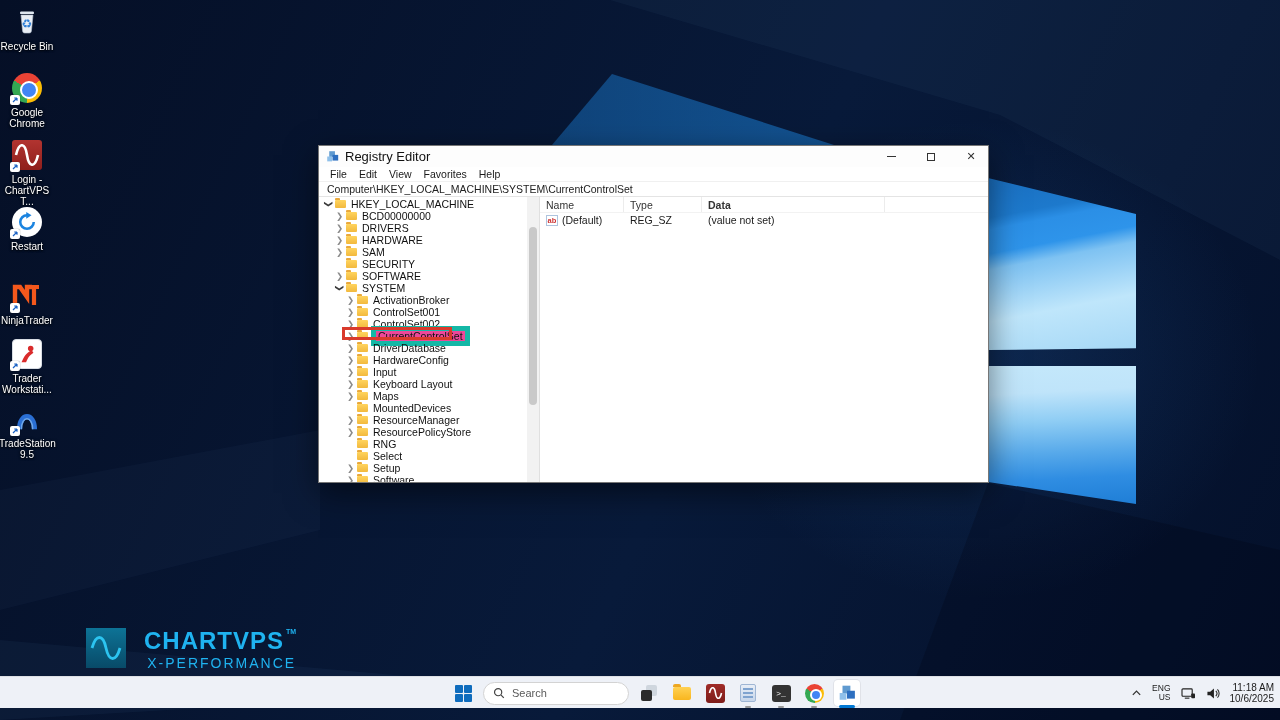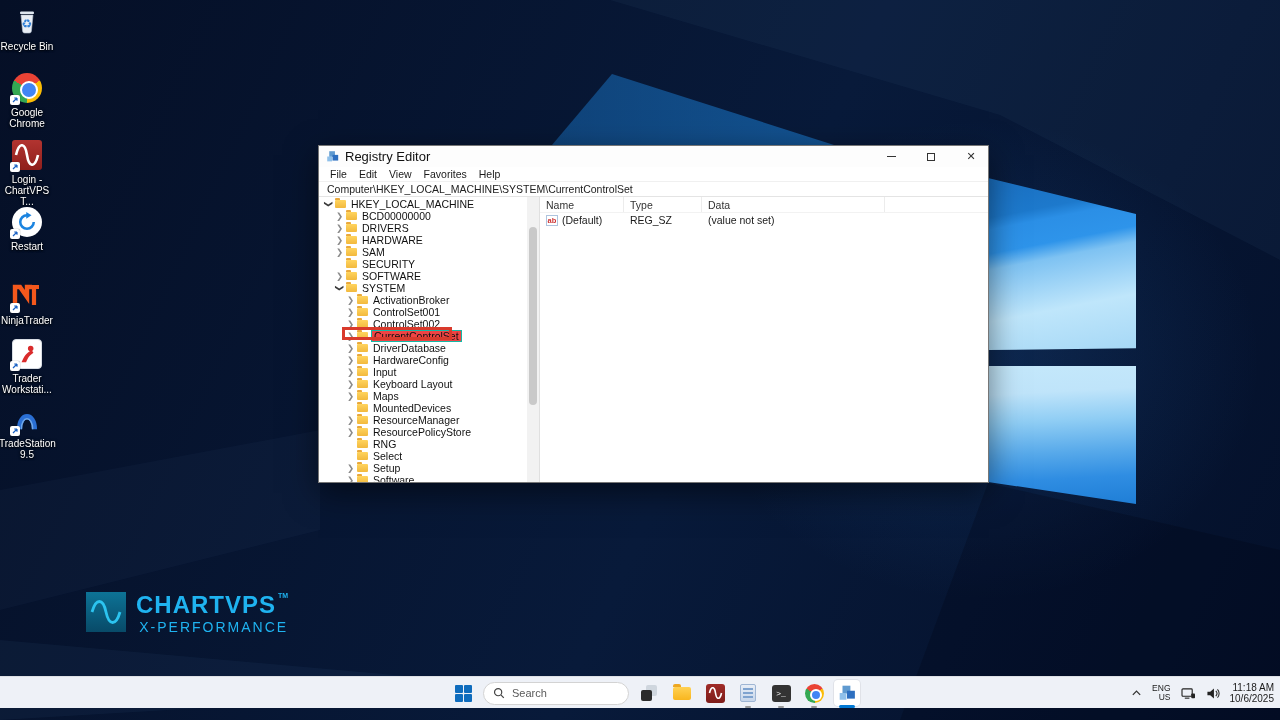--- a/index.html
+++ b/index.html
@@ -51,21 +51,21 @@
   .chrome-ball::after{content:"";position:absolute;left:8px;top:8px;width:14px;height:14px;border-radius:50%;
     background:#4285f4;border:2.5px solid #fff;}
   .redsq{width:30px;height:30px;border-radius:3px;background:linear-gradient(180deg,#b23430,#8f1f1c);
     display:flex;align-items:center;justify-content:center;}
   .whitesq{width:30px;height:30px;border-radius:4px;background:#fff;border:1px solid #d8dde4;
     display:flex;align-items:center;justify-content:center;}
   .restart-circ{width:30px;height:30px;border-radius:50%;background:#fff;
     display:flex;align-items:center;justify-content:center;}
 
   
-  .brand{position:absolute;left:86px;top:592px;display:flex;align-items:flex-start;gap:10px;text-align:center;}
+  .brand{position:absolute;left:86px;top:628px;display:flex;align-items:flex-start;gap:18px;text-align:center;}
   .brand .bicon{width:40px;height:40px;background:linear-gradient(180deg,#0d7396,#084a68);
     display:flex;align-items:center;justify-content:center;}
   .brand .btxt{display:flex;flex-direction:column;}
   .brand .brow{display:flex;align-items:flex-start;}
   .brand .bname{font-size:24px;font-weight:800;letter-spacing:1px;color:var(--cyan);line-height:26px;}
   .brand .btm{font-size:7px;font-weight:700;color:var(--cyan);margin-left:2px;margin-top:0px;}
   .brand .btag{font-size:14px;font-weight:400;letter-spacing:2px;color:var(--cyan);align-self:flex-end;margin-top:1px;}
 
   
   .win{position:absolute;left:318px;top:145px;width:671px;height:338px;background:#fff;
@@ -82,28 +82,28 @@
   .wbody{display:flex;height:285px;}
   .treewrap{display:flex;flex:0 0 221px;border-right:1px solid #e0e0e0;}
   .tree{flex:1;overflow:hidden;padding-top:1px;}
   .trow{height:12px;display:flex;align-items:center;white-space:nowrap;cursor:pointer;position:relative;}
   .exp{width:9px;flex:0 0 9px;font-size:8.5px;color:#8a8a8a;display:flex;align-items:center;justify-content:center;}
   .exp.expanded{transform:rotate(90deg);color:#3a3a3a;}
   .folder{width:11px;height:8px;flex:0 0 11px;margin:0 3px 0 2px;border-radius:1px;position:relative;
     background:linear-gradient(180deg,#ffd45e,#f2b93e);}
   .folder::before{content:"";position:absolute;left:0;top:-2px;width:5px;height:2px;background:#e9a93c;border-radius:1px 1px 0 0;}
   .tlabel{font-size:10.5px;color:#111;padding:0 2px;}
-  .tlabel.sel{background:#ef4444;border:1px solid #14b8a6;line-height:10px;}
+  .tlabel.sel{background:#ec4899;border:5px solid #14b8a6;line-height:10px;}
   .annot{position:absolute;left:23px;top:-3px;width:110px;height:13px;border:3px solid var(--annot-red);pointer-events:none;}
   .vscroll{flex:0 0 12px;background:#f2f2f2;position:relative;}
   .vthumb{position:absolute;left:2px;width:8px;top:30px;height:178px;background:#c9c9c9;border-radius:4px;}
   .list{flex:1;display:flex;flex-direction:column;background:#fff;}
   .lhead{display:flex;height:16px;align-items:center;color:#333;border-bottom:1px solid #f2f2f2;}
   .lhead .hc{padding:0 6px;border-right:1px solid #ececec;height:100%;display:flex;align-items:center;cursor:pointer;}
-  .hc.c1{width:84px;} .hc.c2{width:78px;} .hc.c3{width:183px;} .hc.c4{flex:1;border-right:none;}
+  .hc.c1{width:84px;} .hc.c2{width:78px;} .hc.c3{width:183px;font-weight:bold;} .hc.c4{flex:1;border-right:none;}
   .lrow{display:flex;height:14px;align-items:center;cursor:pointer;}
   .lrow .cc{padding:0 6px;display:flex;align-items:center;gap:4px;}
   .cc.c1{width:84px;} .cc.c2{width:78px;} .cc.c3{width:183px;}
   .abico{width:12px;height:11px;border:1px solid #aec4de;background:#fff;color:#c33;font-size:7.5px;
     line-height:9px;text-align:center;font-weight:700;flex:0 0 12px;}
 
   
   .taskbar{position:absolute;left:0;bottom:12px;width:1280px;height:32px;background:var(--taskbar);
     border-top:1px solid rgba(0,0,0,.07);}
   .tb-center{position:absolute;left:450px;top:0;height:32px;display:flex;align-items:center;gap:7px;}

